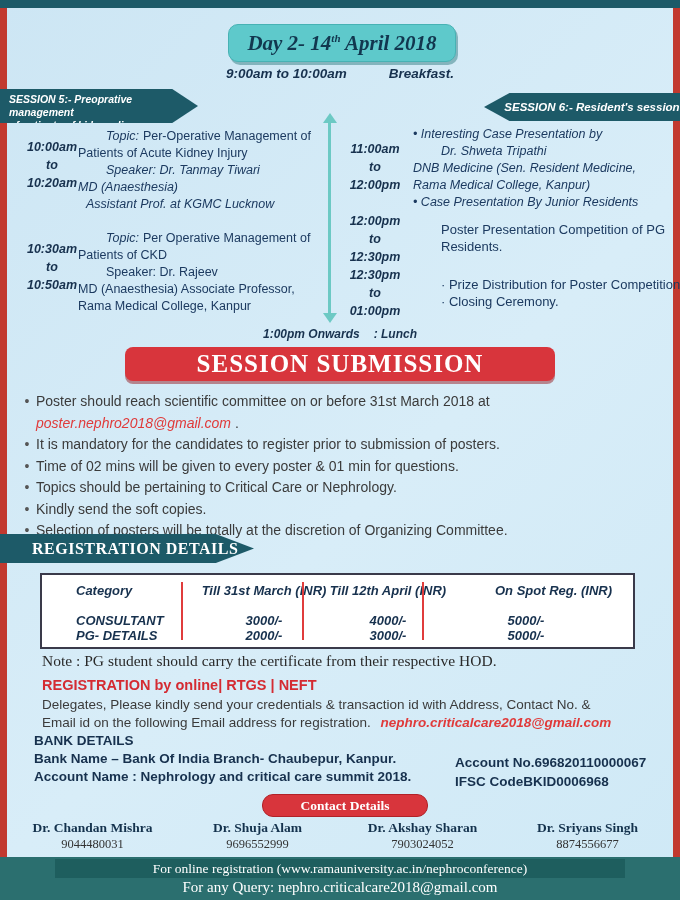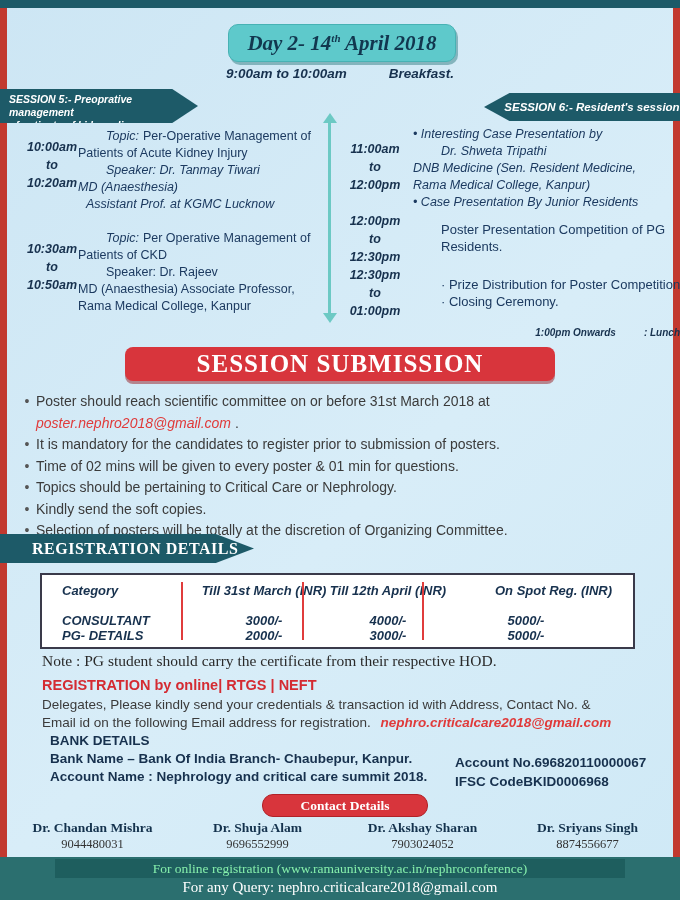--- a/index.html
+++ b/index.html
@@ -32,66 +32,66 @@
     font-size:12.5px; color:#17314e; line-height:18px; }
   .content{ position:absolute; font-size:12.5px; color:#1c3a60; line-height:17px; }
   .b{ font-weight:normal;margin-left:28px; } .i{ font-style:italic; } .ml{ margin-left:4px; }
 
   .divider{ position:absolute; left:328px; top:122px; width:3px; height:192px; background:#6cc9c4; }
   .arrow-up{ position:absolute; left:322.5px; top:113px; width:0; height:0;
     border-left:7px solid transparent; border-right:7px solid transparent; border-bottom:10px solid #6cc9c4; }
   .arrow-down{ position:absolute; left:322.5px; top:313px; width:0; height:0;
     border-left:7px solid transparent; border-right:7px solid transparent; border-top:10px solid #6cc9c4; }
 
-  .lunch{ position:absolute; top:327px; left:0; right:0; display:flex; justify-content:flex-end; gap:28px;
-    font-weight:bold; font-style:italic; font-size:10px; color:#17314e; }
+  .lunch{ position:absolute; top:327px; left:0; right:0; display:flex; justify-content:center; gap:14px;
+    font-weight:bold; font-style:italic; font-size:12px; color:#17314e; }
 
   .poster-banner{ position:absolute; left:125px; top:347px; width:430px; height:34px; background:#d8353c;
     border-radius:8px; box-shadow:0 3px 0 rgba(150,30,35,.5); display:flex; align-items:center; justify-content:center;
     color:#fff; font-family:"Liberation Serif",serif; font-weight:bold; font-size:25px; letter-spacing:1px; }
 
   .bullets{ position:absolute; left:18px; top:391px; width:650px; font-size:14px; color:#3b3b3b; }
   .bullet{ display:flex; line-height:21.5px; }
   .bullet .dot{ width:18px; text-align:center; flex:none; color:#555; }
   .email{ color:#e03a3a; font-style:italic; }
 
   .reg-banner{ position:absolute; left:0; top:534px; width:254px; height:29px; background:#1d5a68;
     clip-path:polygon(0 0,85% 0,100% 50%,85% 100%,0 100%);
     color:#fff; font-family:"Liberation Serif",serif; font-weight:bold; font-size:16px; letter-spacing:.5px;
     display:flex; align-items:center; padding-left:32px; }
 
   .table{ position:absolute; left:40px; top:573px; width:595px; height:76px; background:#fff;
     border:2px solid #3a3a4a; font-weight:bold; font-style:italic; color:#17314e; font-size:13px; }
   .trow{ position:absolute; left:0; right:0; display:flex; }
-  .trow .c1{ width:158px; padding-left:20px; flex:none; }
+  .trow .c1{ width:158px; padding-left:34px; flex:none; }
   .trow .c2{ width:128px; text-align:center; flex:none; }
   .trow .c3{ width:120px; text-align:center; flex:none; }
   .trow .c4{ width:211px; text-align:center; padding-right:55px; flex:none; }
   .vsep{ position:absolute; top:7px; bottom:7px; width:2px; background:#e03c3c; }
 
   .note{ position:absolute; left:42px; top:652px; font-family:"Liberation Serif",serif; font-size:15.5px; color:#2a2a2a; }
   .reg-online{ position:absolute; left:42px; top:677px; color:#d42b32; font-weight:bold; font-size:14.5px; }
   .delegates{ position:absolute; left:42px; top:696px; width:610px; font-size:13.5px; color:#3b3b3b; line-height:18px; }
   .reg-email{ color:#e03a3a; font-weight:bold; font-style:italic; margin-left:6px; }
 
-  .bank{ position:absolute; left:50px; top:732px; color:#17314e; font-weight:bold; font-size:13.5px; line-height:18px; }
+  .bank{ position:absolute; left:34px; top:732px; color:#17314e; font-weight:bold; font-size:13.5px; line-height:18px; }
   .bank-right{ position:absolute; left:455px; top:753px; color:#17314e; font-weight:bold; font-size:13.5px; line-height:19px; }
 
   .contact-pill{ position:absolute; left:262px; top:794px; width:166px; height:23px; background:#d8353c;
     border:1px solid #b02228; border-radius:11px; display:flex; align-items:center; justify-content:center;
     color:#fff; font-family:"Liberation Serif",serif; font-weight:bold; font-size:13.5px; }
 
   .contacts{ position:absolute; left:10px; top:820px; width:660px; display:flex; }
   .person{ flex:1; text-align:center; }
   .person-name{ font-family:"Liberation Serif",serif; font-weight:bold; font-size:13.5px; color:#14324d; }
   .person-phone{ font-family:"Liberation Serif",serif; font-size:12.5px; color:#333; margin-top:1px; }
 
   .footer{ position:absolute; left:0; right:0; bottom:0; height:43px; background:#2b6f6f; }
   .footer-band{ position:absolute; left:55px; right:55px; top:2px; height:19px; background:#1e5e5e;
-    display:flex; align-items:center; justify-content:center; color:#86efac; font-family:"Liberation Serif",serif; font-size:13.5px; }
+    display:flex; align-items:center; justify-content:center; color:#ffffff; font-family:"Liberation Serif",serif; font-size:13.5px; }
   .footer-line2{ position:absolute; left:0; right:0; top:22px; text-align:center; color:#fff;
     font-family:"Liberation Serif",serif; font-size:15px; }
 </style>
 </head>
 <body>
 
 <div class="page">
   <div class="edge-top"></div>
   <div class="edge-left"></div>
   <div class="edge-right"></div>

